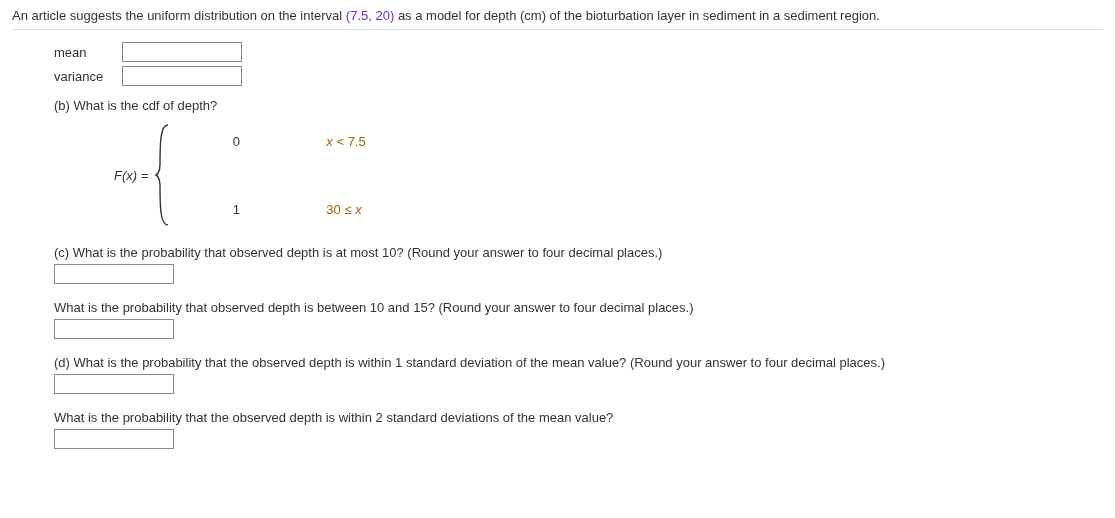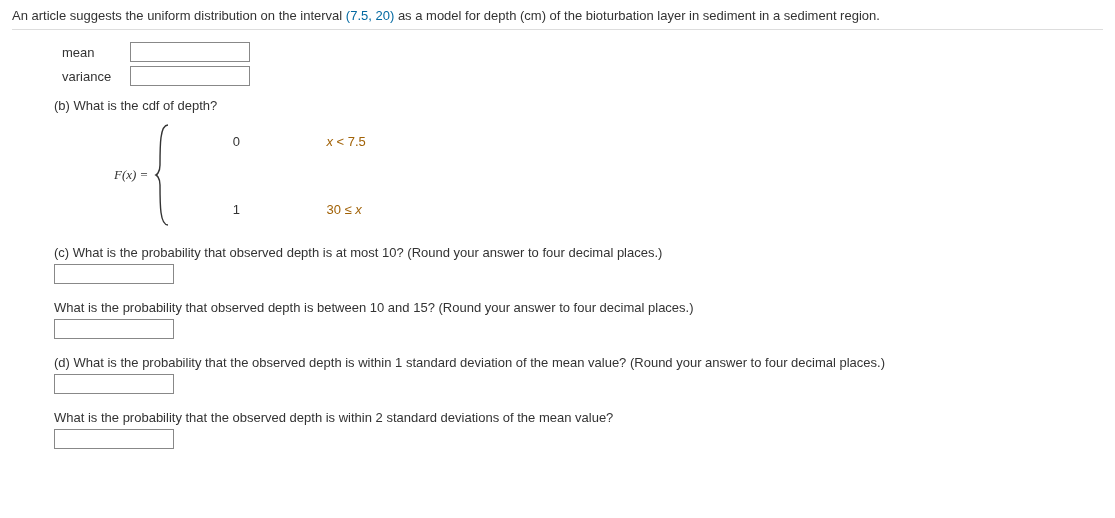--- a/index.html
+++ b/index.html
@@ -9,38 +9,38 @@
       color: #333;
       background: #fff;
       padding: 8px 12px;
       width: 1115px;
     }
     .intro {
       border-bottom: 1px solid #ddd;
       padding-bottom: 6px;
       margin-bottom: 10px;
     }
-    .interval { color: #0369a1; }
+    .interval { color: #6d28d9; }
     .section { margin: 12px 0 12px 42px; }
-    .row { display: flex; align-items: center; margin: 4px 8px; }
+    .row { display: flex; align-items: center; margin: 4px 0; }
     .label-col { width: 68px; }
     input.ans {
       border: 1px solid #888;
       height: 20px;
       width: 120px;
       padding: 0 4px;
       font-size: 13px;
     }
     input.ans-small { width: 110px; }
     .cdf-container {
       display: flex;
       align-items: center;
       margin: 10px 0 18px 60px;
     }
-    .fx-label { font-style: italic; margin-right: 6px; font-family: Liberation Serif, serif; }
+    .fx-label { font-style: italic; margin-right: 6px; }
     .brace {
       font-family: "Times New Roman", serif;
     }
     .brace svg { display: block; }
     .cases {
       display: flex;
       flex-direction: column;
       justify-content: space-between;
       height: 102px;
       margin-left: 4px;

